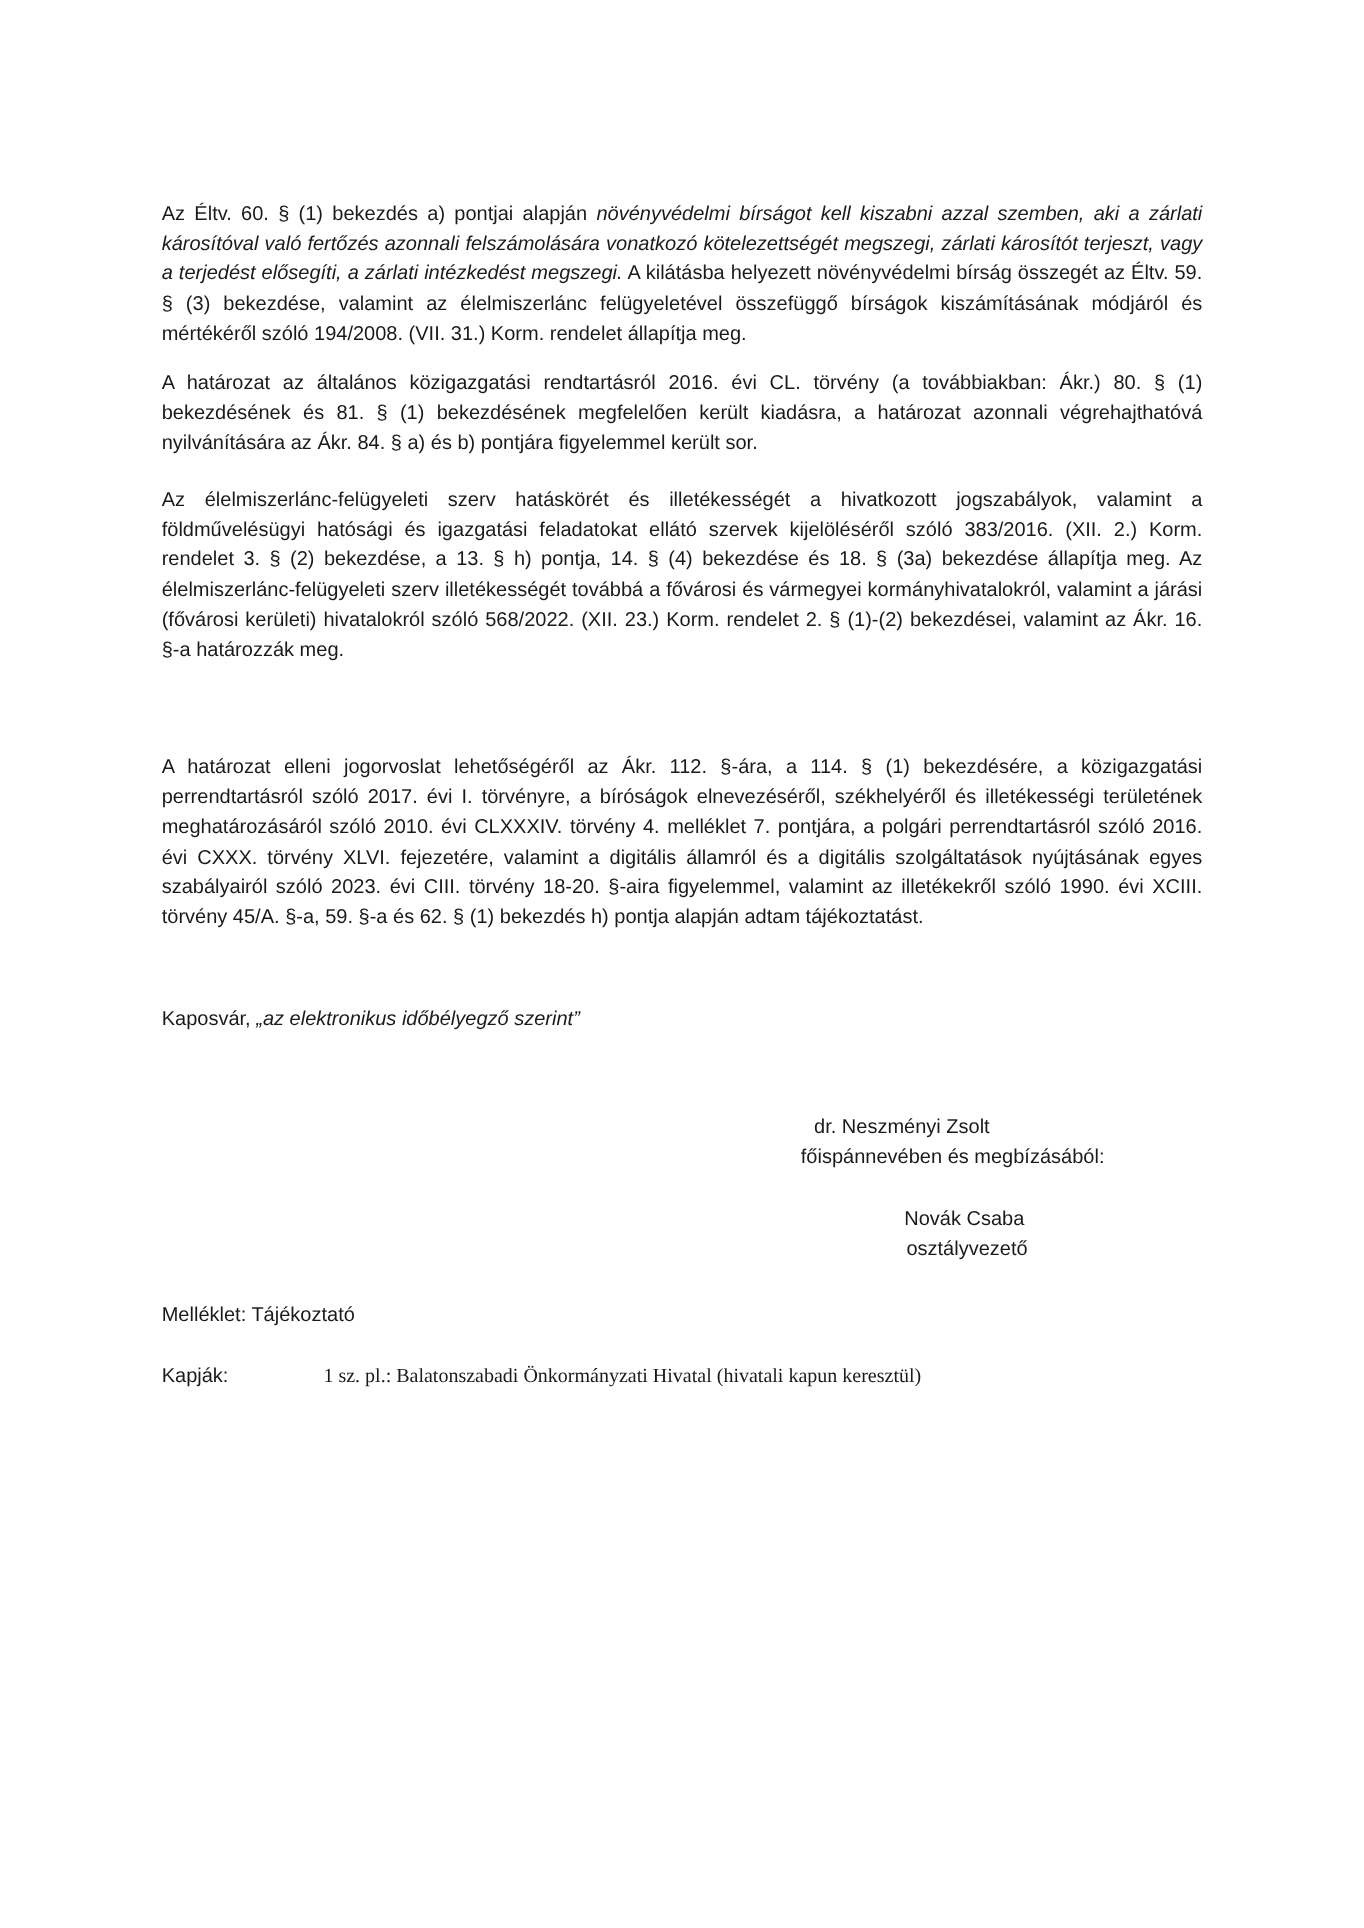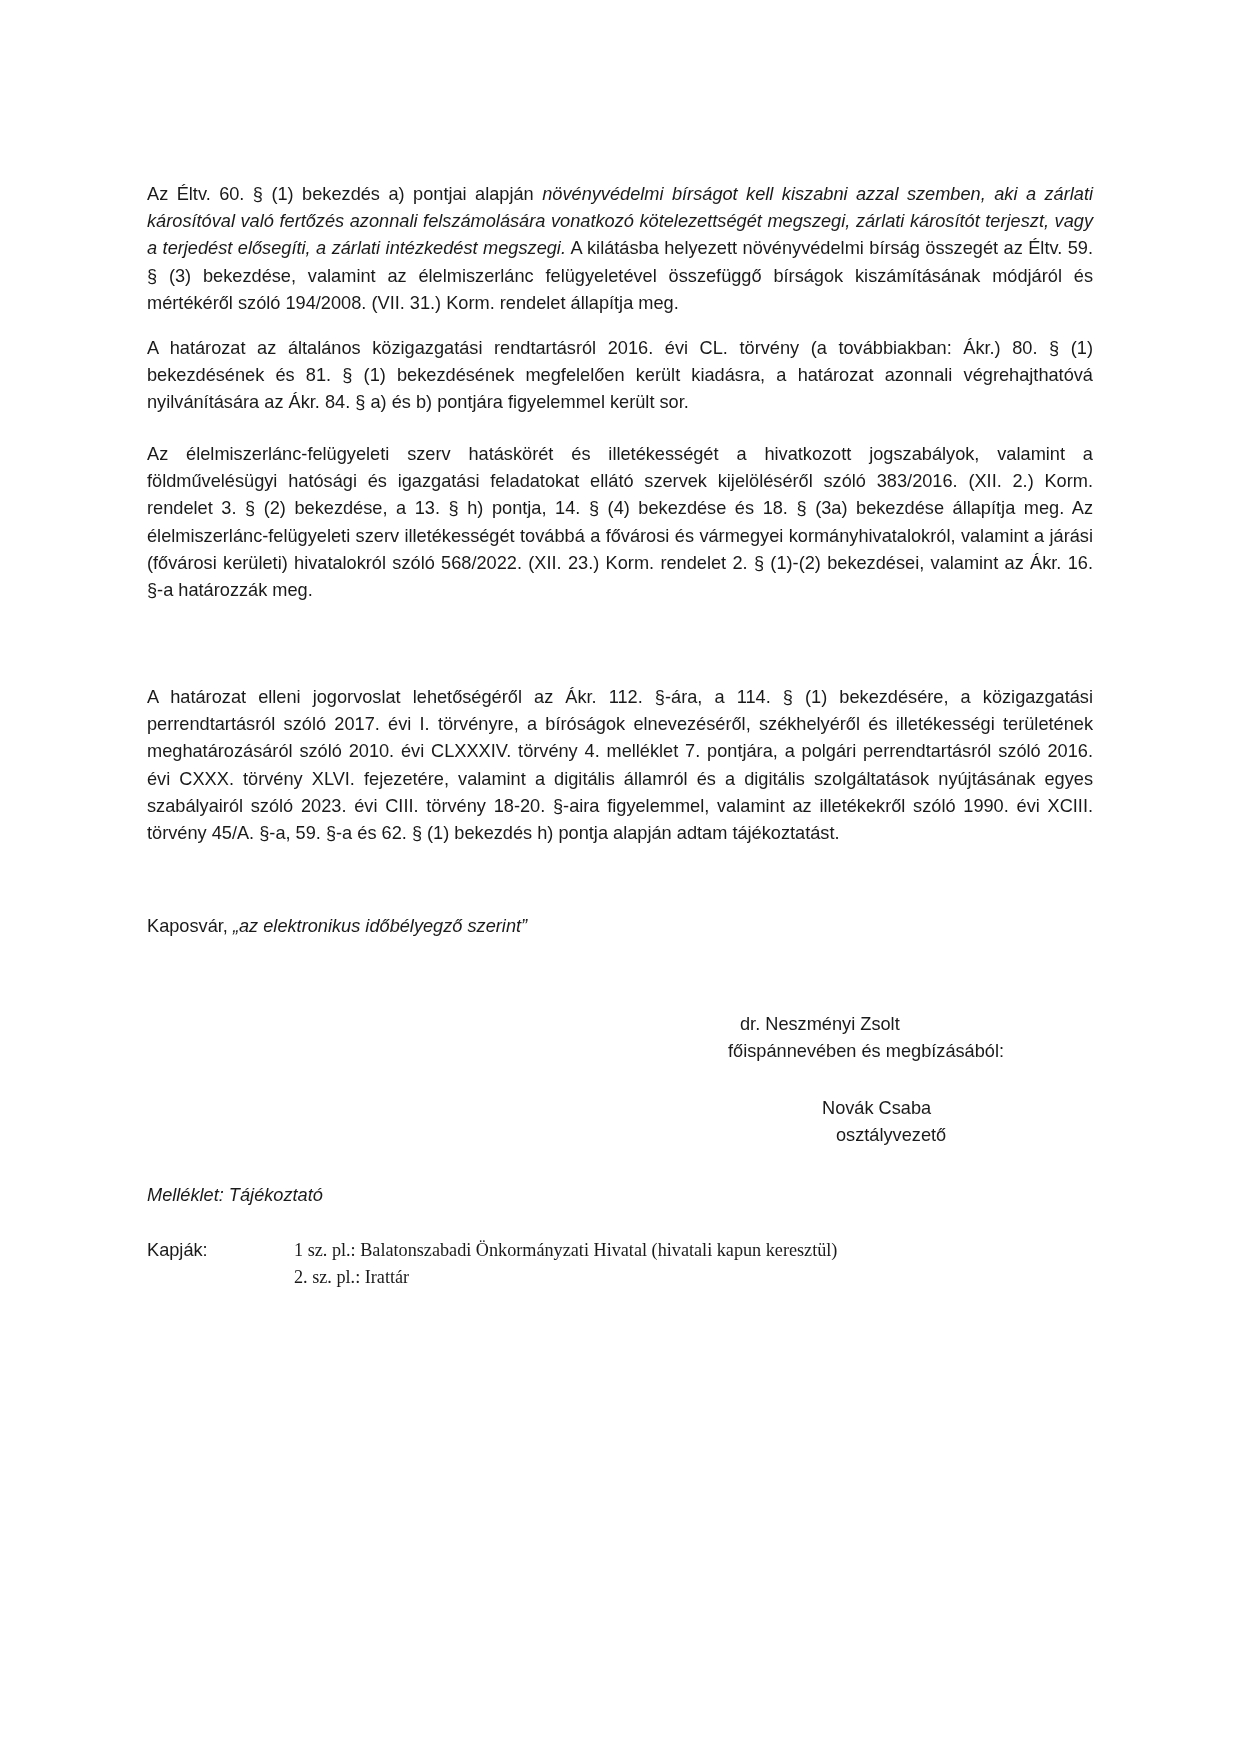--- a/index.html
+++ b/index.html
@@ -12,22 +12,22 @@
     .para { text-align: justify; margin: 0; }
     .p1 { position: absolute; top: 0; margin-top: 36px; }
     .p2 { position: absolute; top: 190px; }
     .p3 { position: absolute; top: 296px; }
     .p4 { position: absolute; top: 515px; margin-top: 24px; }
     .place { position: absolute; top: 768px; left: 0; white-space: nowrap; }
     .sig1 { position: absolute; top: 846px; left: 593px; white-space: nowrap; }
     .sig2 { position: absolute; top: 930px; left: 675px; white-space: nowrap; }
     .sig-name { font-weight: normal; display: block; margin-top: 20px; }
     .sig1 .sig-role { display: block; margin-left: -12px; }
-    .sig2 .sig-role { display: block; margin-left: 14px; }
-    .attach { position: absolute; top: 1037px; left: 0; white-space: nowrap; font-style: italic; }
+    .sig2 .sig-role { display: block; margin-left: 2px; }
+    .attach { position: absolute; top: 1037px; left: 0; white-space: nowrap; }
     .recip { position: absolute; top: 1092px; left: 0; width: 946px; }
     .recip-label { position: absolute; left: 0; top: 0; }
     .recip-list { position: absolute; left: 147px; top: 0; white-space: nowrap; }
     .recip-list div { display: block; font-family: Liberation Serif, serif; }
     em { font-style: italic; }
   </style>
 </head>
 <body>
 
 <div class="page">
@@ -51,17 +51,16 @@
     <span class="sig-name">Novák Csaba</span>
     <span class="sig-role">osztályvezető</span>
   </div>
 
   <div class="attach">Melléklet: Tájékoztató</div>
 
   <div class="recip">
     <span class="recip-label">Kapják:</span>
     <div class="recip-list">
       <div>1 sz. pl.: Balatonszabadi Önkormányzati Hivatal (hivatali kapun keresztül)</div>
-      <div>2. sz. pl.: Irattár</div>
     </div>
   </div>
 
 </div>
 
 </body></html>

